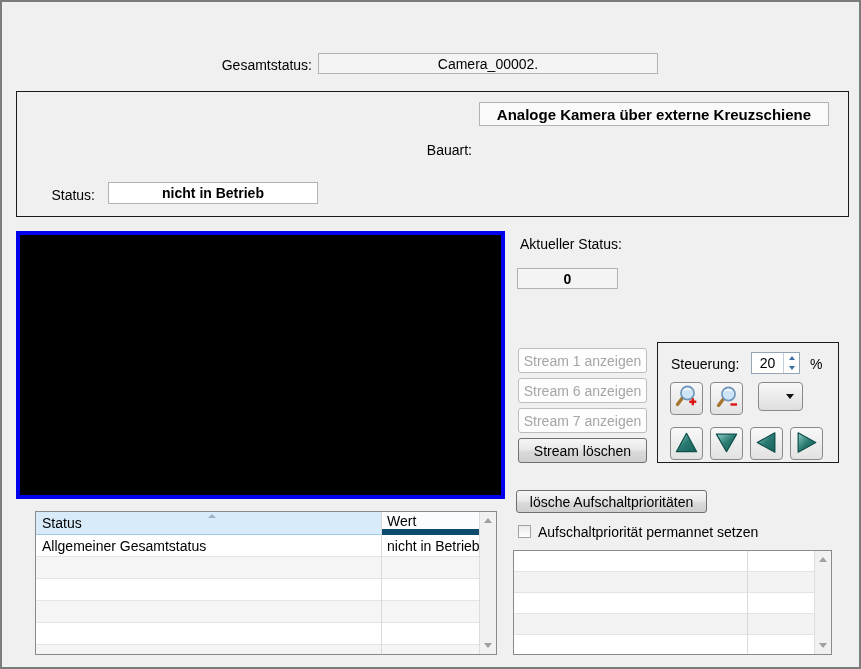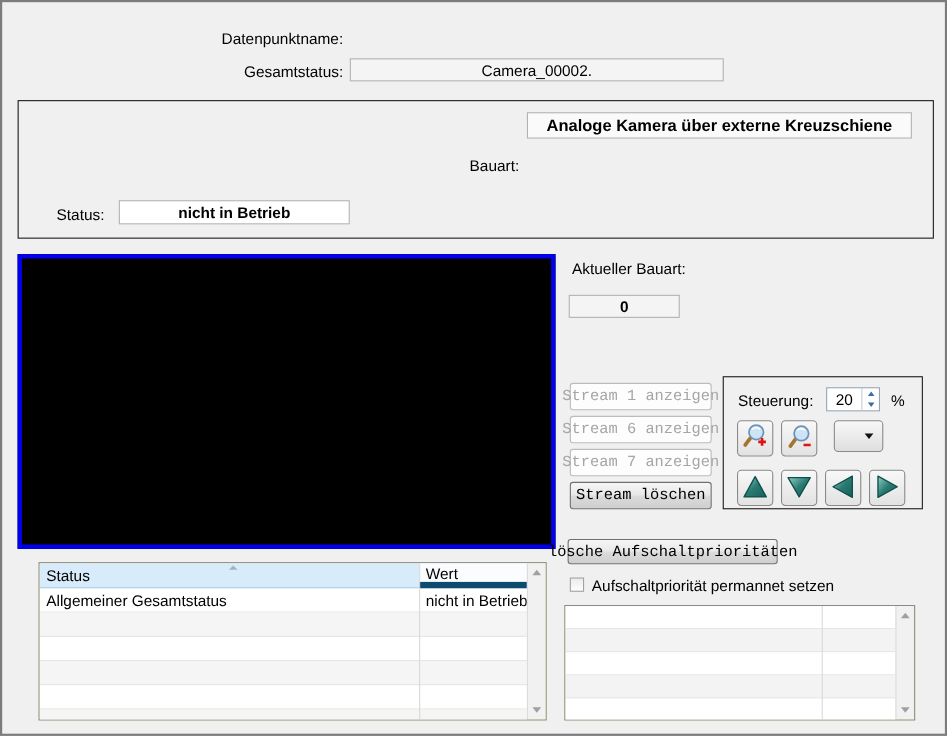--- a/index.html
+++ b/index.html
@@ -18,21 +18,21 @@
   }
   .field.white{background:#ffffff;}
   .field.bold{font-weight:bold;}
   .groupbox{border:1px solid #1c1c1c;box-sizing:border-box;}
   .video{
     background:#000;border:4px solid #0000ee;box-sizing:border-box;
   }
   .btn{
     box-sizing:border-box;border-radius:3px;font-size:14px;
     display:flex;align-items:center;justify-content:center;
-    font-family:Liberation Mono, monospace;white-space:nowrap;
+    font-family:Liberation Sans, sans-serif;white-space:nowrap;
   }
   .btn.disabled{
     background:#fdfdfd;border:1px solid #bcbcbc;color:#a6a6a6;
   }
   .btn.enabled{
     background:linear-gradient(#f6f6f6,#e9e9e9 45%,#dadada 55%,#cfcfcf);
     border:1px solid #707070;color:#000;cursor:pointer;
   }
   .iconbtn{
     box-sizing:border-box;width:33px;height:33px;border-radius:4px;
@@ -74,36 +74,35 @@
   .tri-dn-gray{width:0;height:0;border-left:4px solid transparent;border-right:4px solid transparent;border-top:5px solid #a0a0a0;}
   .hdr{background:#d8ebfa;border-bottom:1px solid #9ecae4;}
   .hdr2{background:#fafcfe;border-bottom:6px solid #0c4a6e;}
   .sortmark{width:0;height:0;border-left:4px solid transparent;border-right:4px solid transparent;border-bottom:4px solid #9db4c8;position:absolute;}
 </style>
 </head>
 <body>
 
 <div class="window">
 
-  <div class="abs lbl" style="left:0;top:25px;width:310px;text-align:right;">Datenpunktname:</div>
 
   <div class="abs lbl" style="left:0;top:55px;width:310px;text-align:right;">Gesamtstatus:</div>
   <div class="abs field" style="left:316px;top:51px;width:340px;height:21px;">Camera_00002.</div>
 
   <div class="abs groupbox" style="left:14px;top:89px;width:833px;height:126px;">
     <div class="abs lbl" style="left:330px;top:15px;width:125px;text-align:right;margin-top:35px;">Bauart:</div>
     <div class="abs field bold" style="left:462px;top:10px;width:350px;height:24px;font-size:15px;background:#fafafa;">Analoge Kamera über externe Kreuzschiene</div>
 
     <div class="abs lbl" style="left:0;top:95px;width:78px;text-align:right;">Status:</div>
     <div class="abs field white bold" style="left:91px;top:90px;width:210px;height:22px;">nicht in Betrieb</div>
   </div>
 
   <div class="abs video" style="left:14px;top:229px;width:489px;height:268px;"></div>
 
-  <div class="abs lbl" style="left:518px;top:234px;">Aktueller Bauart:</div>
+  <div class="abs lbl" style="left:518px;top:234px;">Aktueller Status:</div>
   <div class="abs field bold" style="left:515px;top:266px;width:101px;height:21px;">0</div>
 
   <div class="abs btn disabled" style="left:516px;top:346px;width:129px;height:25px;">Stream 1 anzeigen</div>
   <div class="abs btn disabled" style="left:516px;top:376px;width:129px;height:25px;">Stream 6 anzeigen</div>
   <div class="abs btn disabled" style="left:516px;top:406px;width:129px;height:25px;">Stream 7 anzeigen</div>
   <div class="abs btn enabled" style="left:516px;top:436px;width:129px;height:25px;">Stream löschen</div>
 
   <div class="abs groupbox" style="left:655px;top:340px;width:182px;height:121px;">
     <div class="abs lbl" style="left:13px;top:13px;">Steuerung:</div>
 

